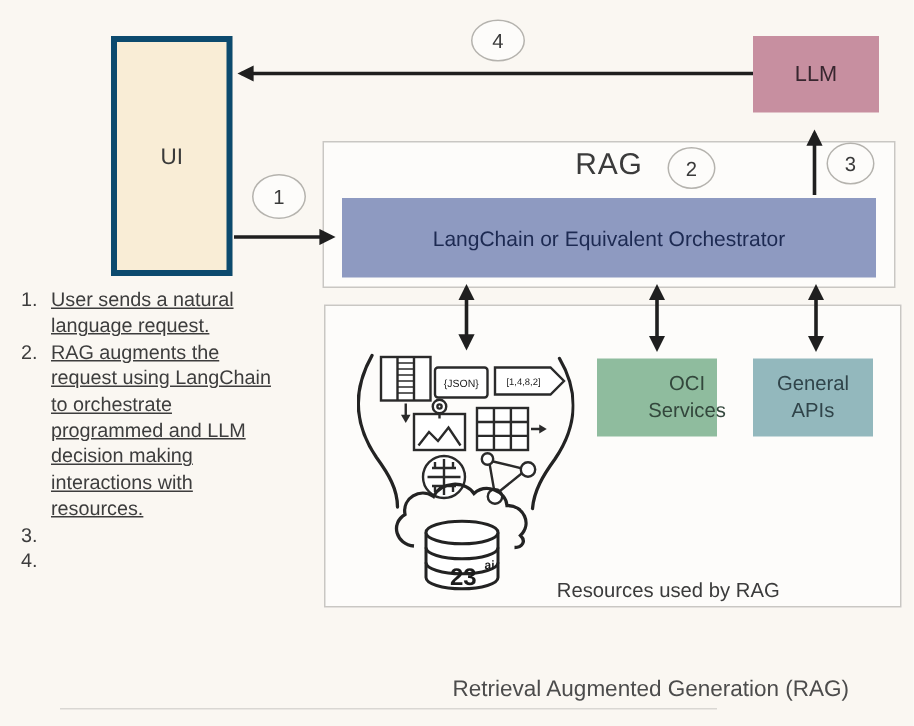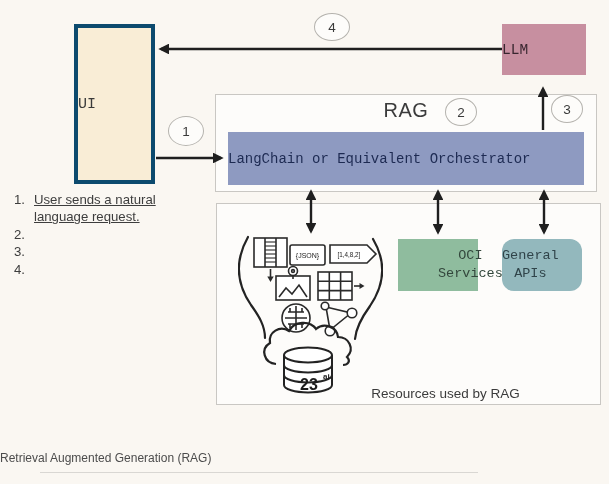--- a/index.html
+++ b/index.html
@@ -8,22 +8,22 @@
     background:#ffffff;
   }
   .canvas{
     position:relative;
     width:609px;height:484px;
     background:#faf7f2;
     overflow:hidden;
   }
   .abs{position:absolute;}
   .box{
-    display:flex;align-items:center;
-    text-align:center;box-sizing:border-box;font-family:Liberation Mono, monospace;
+    display:flex;align-items:center;justify-content:center;
+    text-align:center;box-sizing:border-box;
   }
   .panel{
     border:1.3px solid #c9c7c3;
     background:#fdfcfa;
     box-sizing:border-box;
   }
   .badge{
     border:1.2px solid #b5b3ae;
     background:#fdfcfa;
     border-radius:50%;
@@ -55,36 +55,35 @@
   .oci-box{
     left:398px;top:239px;width:80px;height:52px;
     background:#8fbc9e;font-size:13.5px;line-height:18px;color:#33473c;
     white-space:pre-line;
     padding-left:40px;
   }
   .apis-box{
     left:502px;top:239px;width:80px;height:52px;
     background:#93b8bd;font-size:13.5px;line-height:18px;color:#30444a;
     white-space:pre-line;
-    border-radius:12px;
   }
   .res-caption{
     left:216px;top:386px;width:385px;
     text-align:center;font-size:13.5px;color:#3b3b3b;margin-left:37px;
   }
   .steps{
     left:10px;top:191px;width:202px;
     font-size:13.2px;line-height:17.4px;color:#3d3d3d;
   }
   .step{display:flex;}
   .step-num{flex:none;width:24px;padding-left:4px;box-sizing:border-box;}
   .step-text{white-space:pre-line;width:174px;text-decoration:underline;}
   .fig-caption{
     left:0;top:451px;width:566px;
-    text-align:left;font-size:12px;color:#4c4c4c;
+    text-align:right;font-size:15px;color:#4c4c4c;
   }
   .divider{
     left:40px;top:472px;width:438px;height:1px;background:#d9d7d3;
   }
   .arrows{left:0;top:0;pointer-events:none;}
   svg text{font-family:"Liberation Sans", sans-serif;}
 </style>
 </head>
 <body>
 
@@ -205,20 +204,27 @@
   </svg>
 
   <div class="abs steps">
     <div class="step">
       <span class="step-num">1.</span>
       <span class="step-text">User sends a natural
 language request.</span>
     </div>
     <div class="step">
       <span class="step-num">2.</span>
+      <span class="step-text">RAG augments the
+request using LangChain
+to orchestrate
+programmed and LLM
+decision making
+interactions with
+resources.</span>
     </div>
     <div class="step">
       <span class="step-num">3.</span>
     </div>
     <div class="step">
       <span class="step-num">4.</span>
     </div>
   </div>
 
   <div class="abs fig-caption">Retrieval Augmented Generation (RAG)</div>

